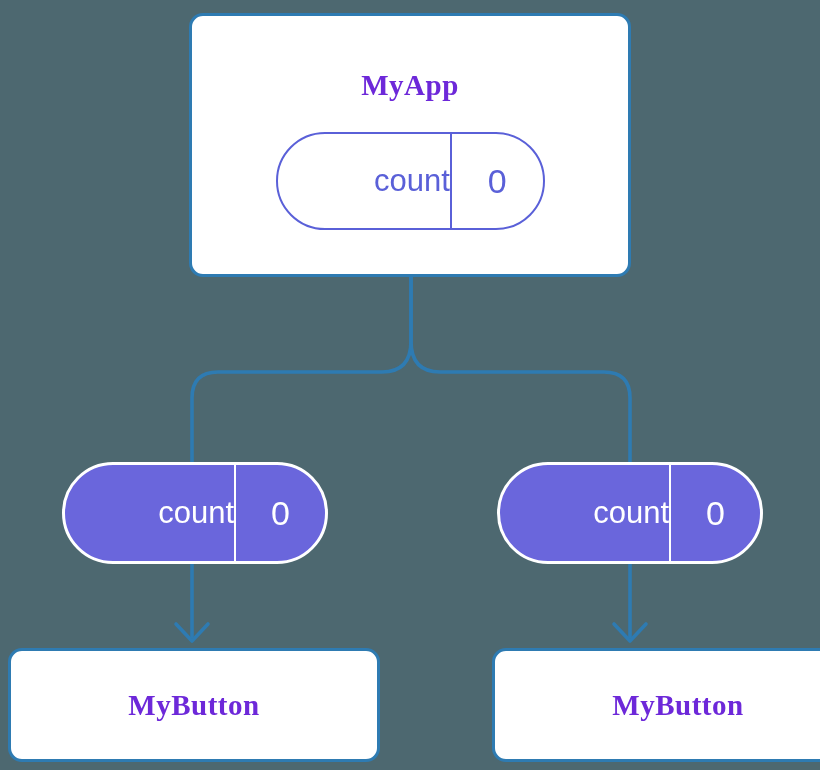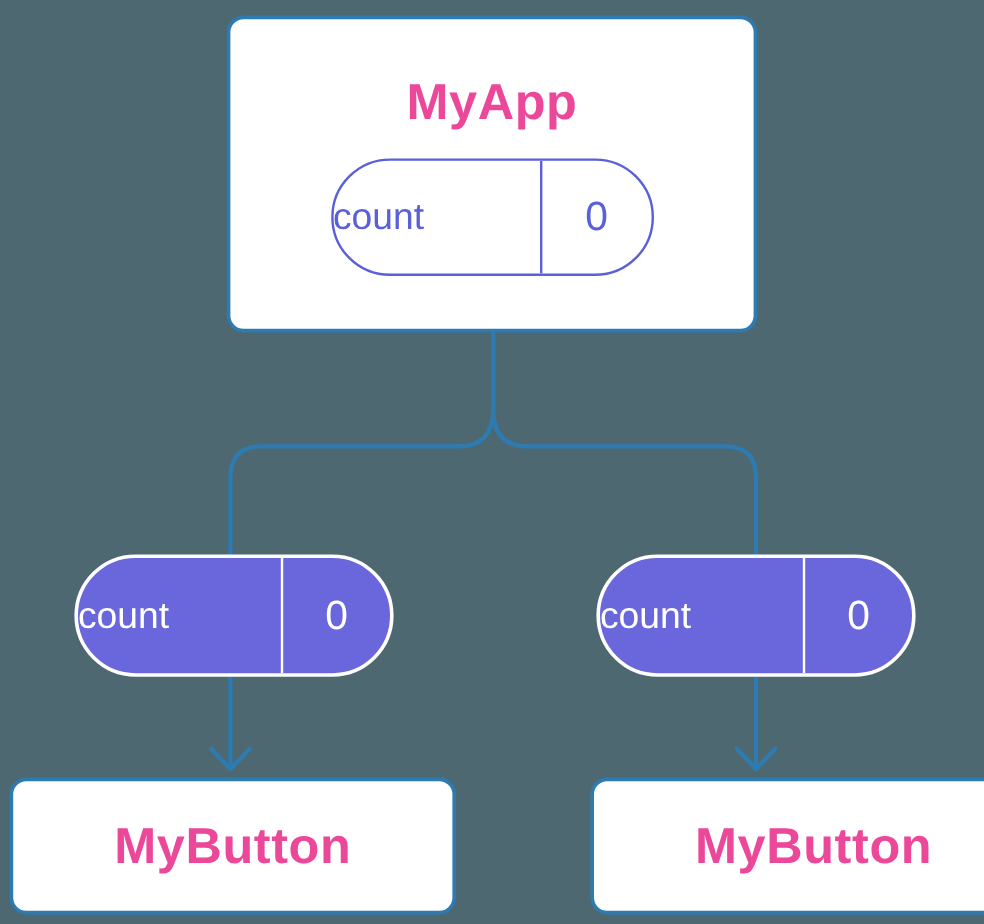--- a/index.html
+++ b/index.html
@@ -37,39 +37,40 @@
     border-radius: 14px;
   }
   .child-box {
     width: 372px; height: 114px;
     border-radius: 14px;
     justify-content: center;
   }
   .child-box.left  { left: 8px;   top: 648px; }
   .child-box.right { left: 492px; top: 648px; }
   .comp-title {
-    color: #ec4899;
-    font-size: 42px;
+    color: #6d28d9;
+    font-size: 29px;
     font-weight: 700;
     line-height: 44px;
     letter-spacing: 0.5px;
+    font-family: Liberation Serif, serif;
   }
   .root-box .comp-title { margin-top: 47px; }
   .pill {
     box-sizing: border-box;
     display: flex;
     align-items: stretch;
     overflow: hidden;
     z-index: 2;
   }
   .pill .name-sect {
     flex: 0 0 65%;
     display: flex;
     align-items: center;
-    justify-content: flex-start;
+    justify-content: flex-end;
   }
   .pill .value-sect {
     flex: 1 1 auto;
     display: flex;
     align-items: center;
     justify-content: center;
   }
   .pill-outline {
     width: 269px; height: 98px;
     margin-top: 25px;

